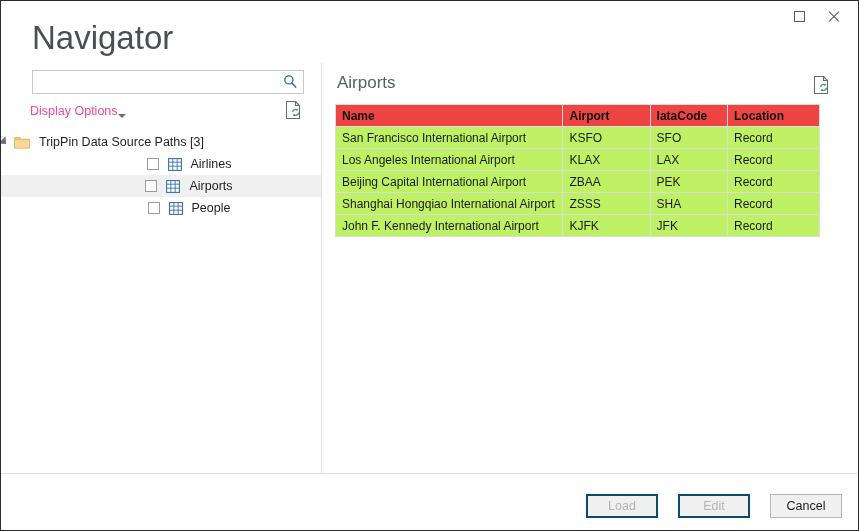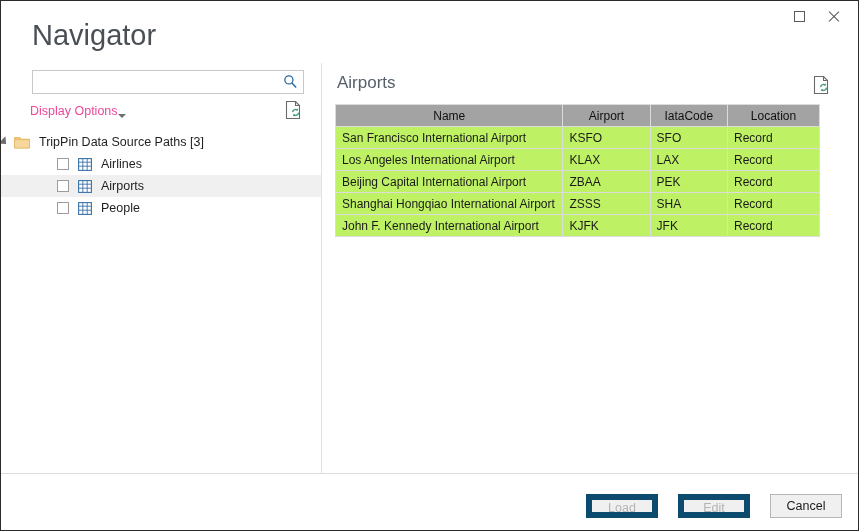--- a/index.html
+++ b/index.html
@@ -61,21 +61,21 @@
     background: #5a5a5a;
   }
   .close-glyph:before { transform: rotate(45deg); }
   .close-glyph:after { transform: rotate(-45deg); }
 
   
   #page-title {
     position: absolute;
     left: 31px;
     top: 18px;
-    font-size: 29px;
+    font-size: 33px;
     font-weight: 300;
     color: #4a4f56;
     letter-spacing: 0px;
   }
 
   
   #left-pane {
     position: absolute;
     left: 0;
     top: 60px;
@@ -150,21 +150,21 @@
   .tree-row {
     position: relative;
     height: 22px;
     display: flex;
     align-items: center;
     font-size: 12.5px;
     color: #1f1f1f;
     cursor: default;
   }
   .tree-row.selected { background: #f0f0f0; }
-  .tree-row.child { padding-left: 56px; }
+  .tree-row.child { padding-left: 56px; justify-content: center; }
 
   .expander {
     width: 0; height: 0;
     border-top: 5px solid transparent;
     border-bottom: 5px solid transparent;
     border-left: 6px solid #6d6d6d;
     transform: rotate(45deg);
     margin-right: 7px;
     flex: 0 0 auto;
   }
@@ -229,24 +229,23 @@
   }
   table.preview th, table.preview td {
     border: 1px solid #dcdcdc;
     text-align: left;
     padding: 3px 6px;
     height: 15px;
     overflow: hidden;
     white-space: nowrap;
   }
   table.preview th {
-    background: #a3a3a3;
-    font-weight: normal;
+    background: #ef4444;
+    font-weight: bold;
     color: #111;
-    text-align: center;
   }
   table.preview td { background: #bef264; }
 
   
   #footer-divider {
     position: absolute;
     left: 0;
     right: 0;
     bottom: 56px;
     height: 1px;
@@ -259,21 +258,21 @@
     display: flex;
     gap: 20px;
   }
   .dlg-btn {
     width: 72px;
     height: 24px;
     box-sizing: border-box;
     font-family: "Liberation Sans", sans-serif;
     font-size: 12.5px;
     background: #f0f0f0;
-    border: 6px solid #0c4a6e;
+    border: 2px solid #0c4a6e;
     color: #b4b4b4;
     cursor: default;
   }
   .dlg-btn.enabled {
     color: #1b1b1b;
     border: 1px solid #b6b6b6;
     padding-left: 6px;
   }
 </style>
 </head>

